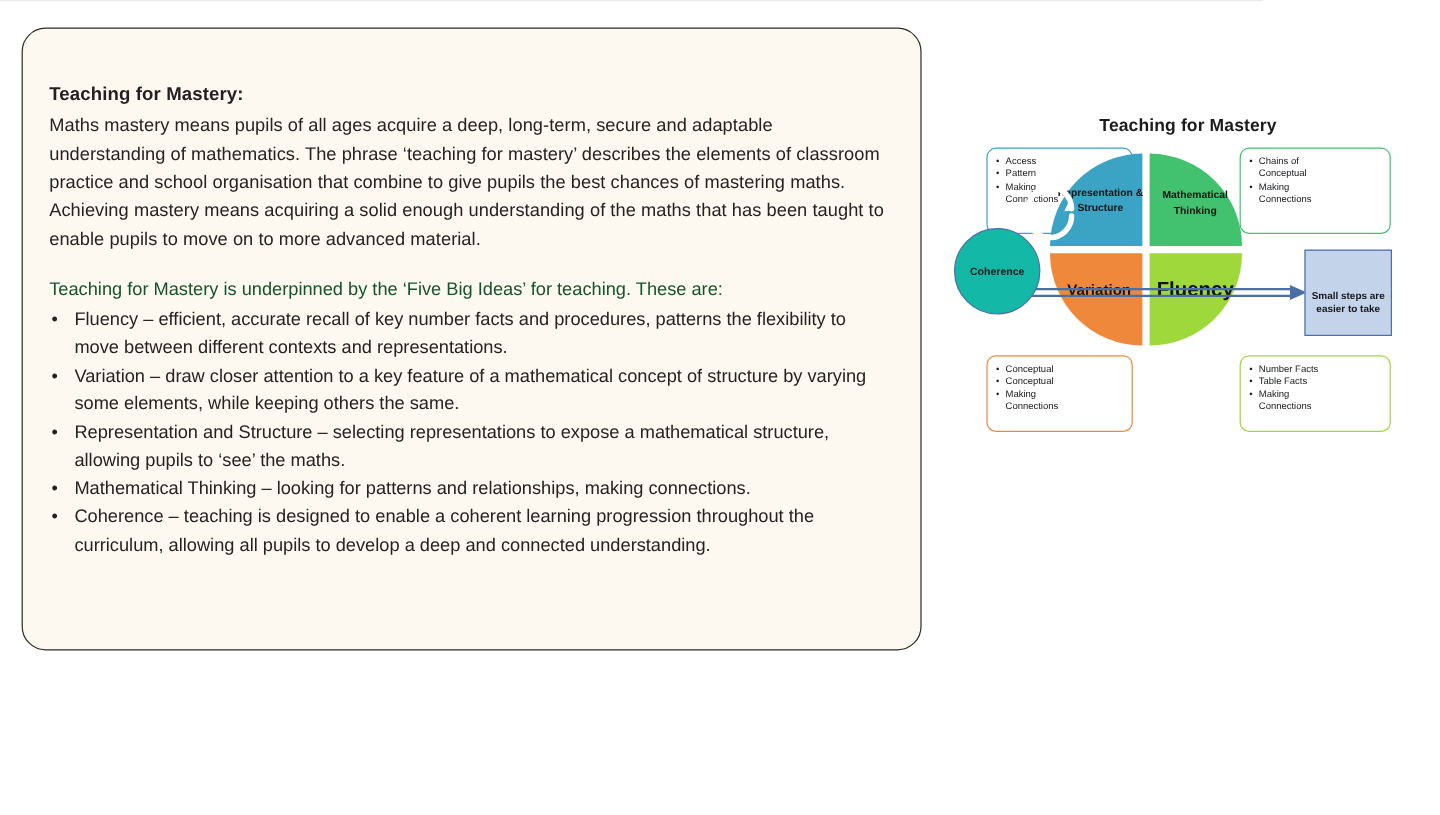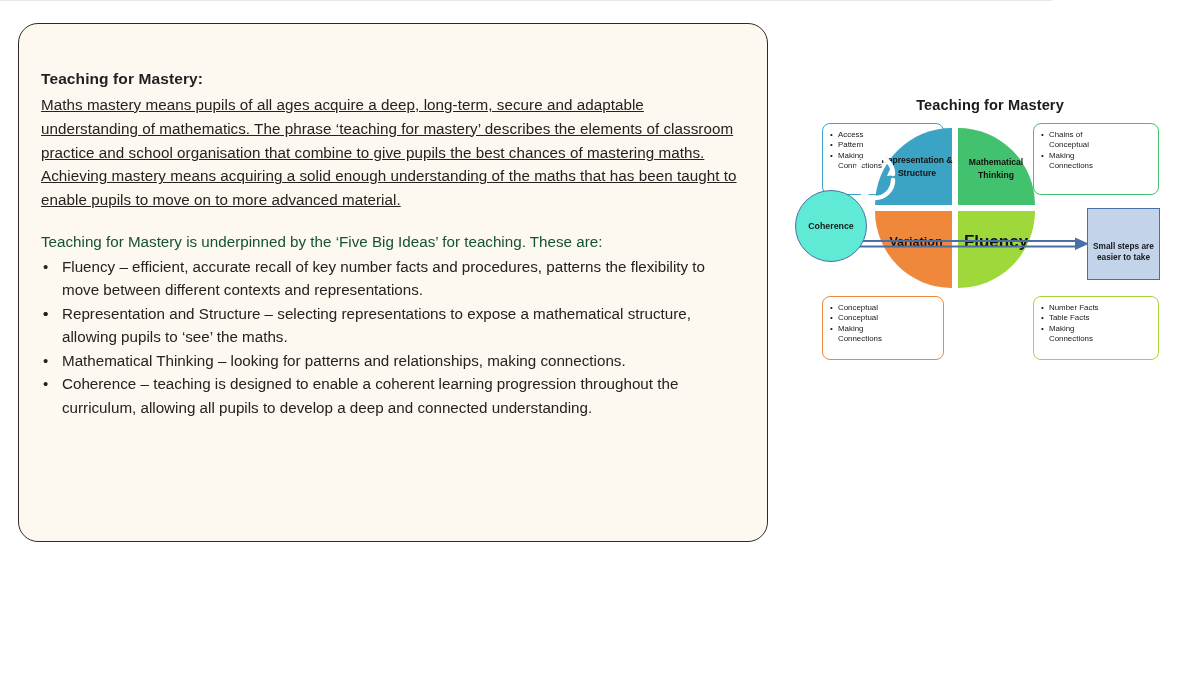--- a/index.html
+++ b/index.html
@@ -42,21 +42,20 @@
     color: #231f20;
     letter-spacing: 0.1px;
     margin: 0 0 5px 0;
   }
   .panel-para {
     font-size: 15.2px;
     color: #262220;
     line-height: 23.8px;
     margin: 0;
     letter-spacing: 0.05px;
-    text-decoration: underline;
   }
   .panel-spacer { height: 18px; }
   .panel-intro {
     font-size: 15.2px;
     color: #14532d;
     line-height: 23.8px;
     margin: 0 0 1px 0;
   }
   .bullet-list {
     list-style: none;
@@ -173,21 +172,21 @@
     height: 14px;
   }
 
   .coherence-circle {
     position: absolute;
     left: 0px;
     top: 93px;
     width: 72px;
     height: 72px;
     border-radius: 50%;
-    background: #5eead4;
+    background: #14b8a6;
     border: 1.6px solid #4a6fa8;
     box-sizing: border-box;
     display: flex;
     align-items: center;
     justify-content: center;
     text-align: center;
   }
   .coherence-circle span {
     font-size: 8.8px;
     font-weight: bold;
@@ -270,21 +269,21 @@
 
 <div class="slide-canvas">
 
   <div class="text-panel">
     <div class="panel-heading">Teaching for Mastery:</div>
     <p class="panel-para">Maths mastery means pupils of all ages acquire a deep, long-term, secure and adaptable understanding of mathematics. The phrase ‘teaching for mastery’ describes the elements of classroom practice and school organisation that combine to give pupils the best chances of mastering maths. Achieving mastery means acquiring a solid enough understanding of the maths that has been taught to enable pupils to move on to more advanced material.</p>
     <div class="panel-spacer"></div>
     <p class="panel-intro">Teaching for Mastery is underpinned by the ‘Five Big Ideas’ for teaching. These are:</p>
     <ul class="bullet-list">
       <li><span class="bullet-dot">•</span><span>Fluency – efficient, accurate recall of key number facts and procedures, patterns the flexibility to move between different contexts and representations.</span></li>
-      <li><span class="bullet-dot">•</span></li>
+      <li><span class="bullet-dot">•</span><span>Variation – draw closer attention to a key feature of a mathematical concept of structure by varying some elements, while keeping others the same.</span></li>
       <li><span class="bullet-dot">•</span><span>Representation and Structure – selecting representations to expose a mathematical structure, allowing pupils to ‘see’ the maths.</span></li>
       <li><span class="bullet-dot">•</span><span>Mathematical Thinking – looking for patterns and relationships, making connections.</span></li>
       <li><span class="bullet-dot">•</span><span>Coherence – teaching is designed to enable a coherent learning progression throughout the curriculum, allowing all pupils to develop a deep and connected understanding.</span></li>
     </ul>
   </div>
 
   <div class="diagram">
 
     <div class="diagram-title">Teaching for Mastery</div>
 

